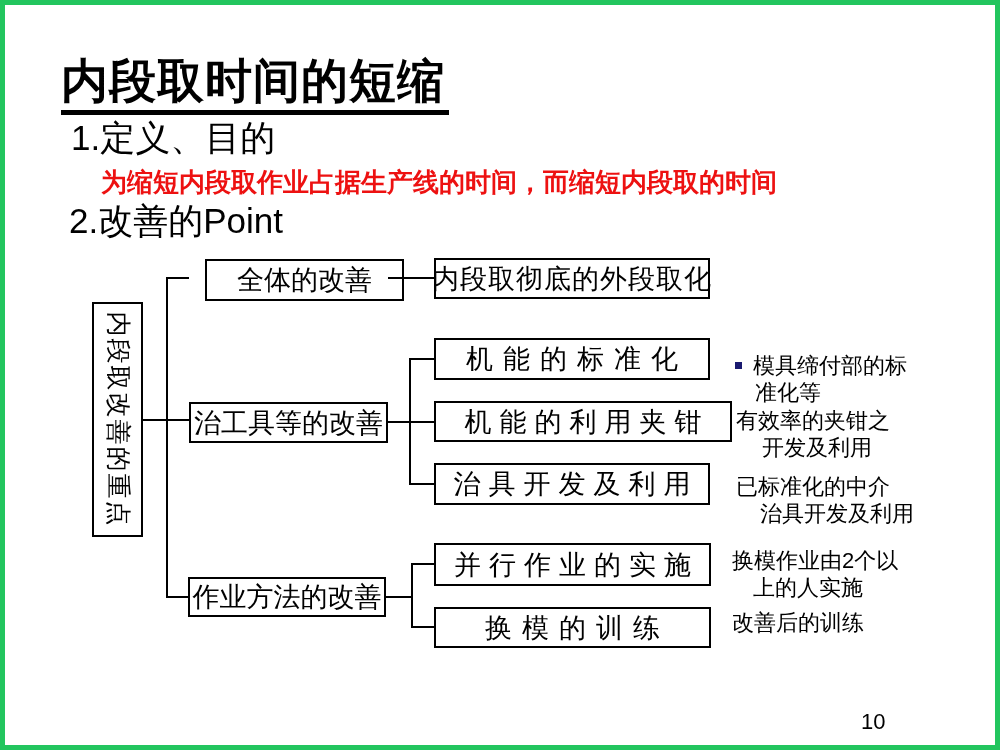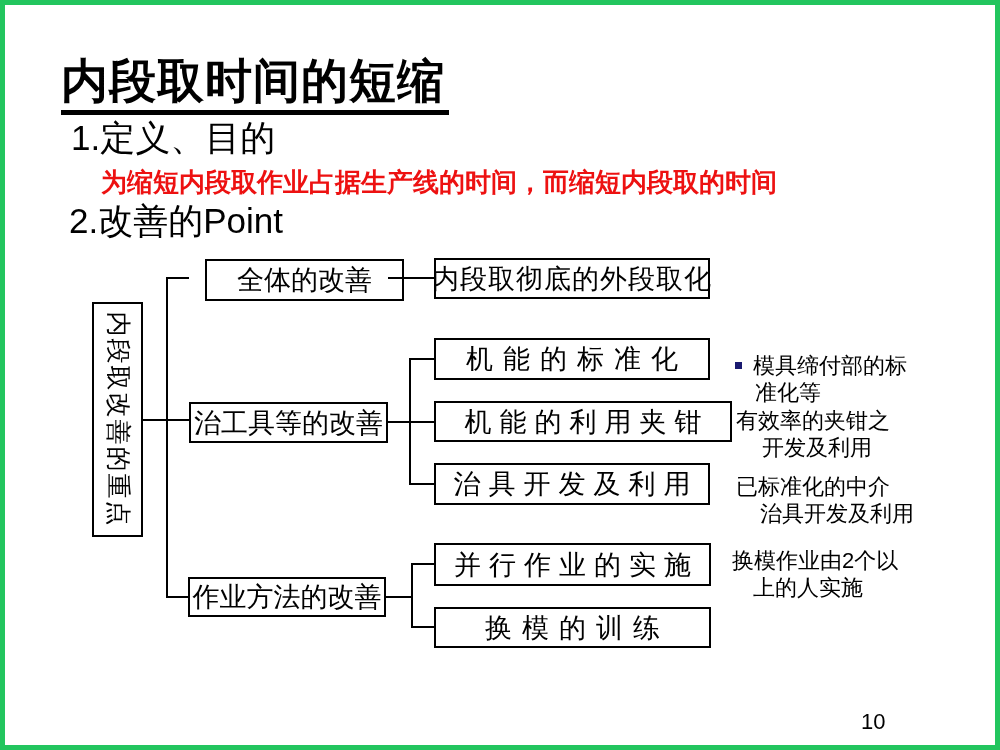--- a/index.html
+++ b/index.html
@@ -142,16 +142,19 @@
   <div class="note" style="left:731px;top:468px;">
     <span>已标准化的中介</span>
     <span class="l2" style="padding-left:24px;">治具开发及利用</span>
   </div>
 
   <div class="note" style="left:727px;top:542px;">
     <span>换模作业由2个以</span>
     <span class="l2" style="padding-left:21px;">上的人实施</span>
   </div>
 
+  <div class="note" style="left:727px;top:604px;">
+    <span>改善后的训练</span>
+  </div>
 
   <div class="abs pagenum" style="left:856px;top:704px;">10</div>
 
 </div>
 
 </body></html>

